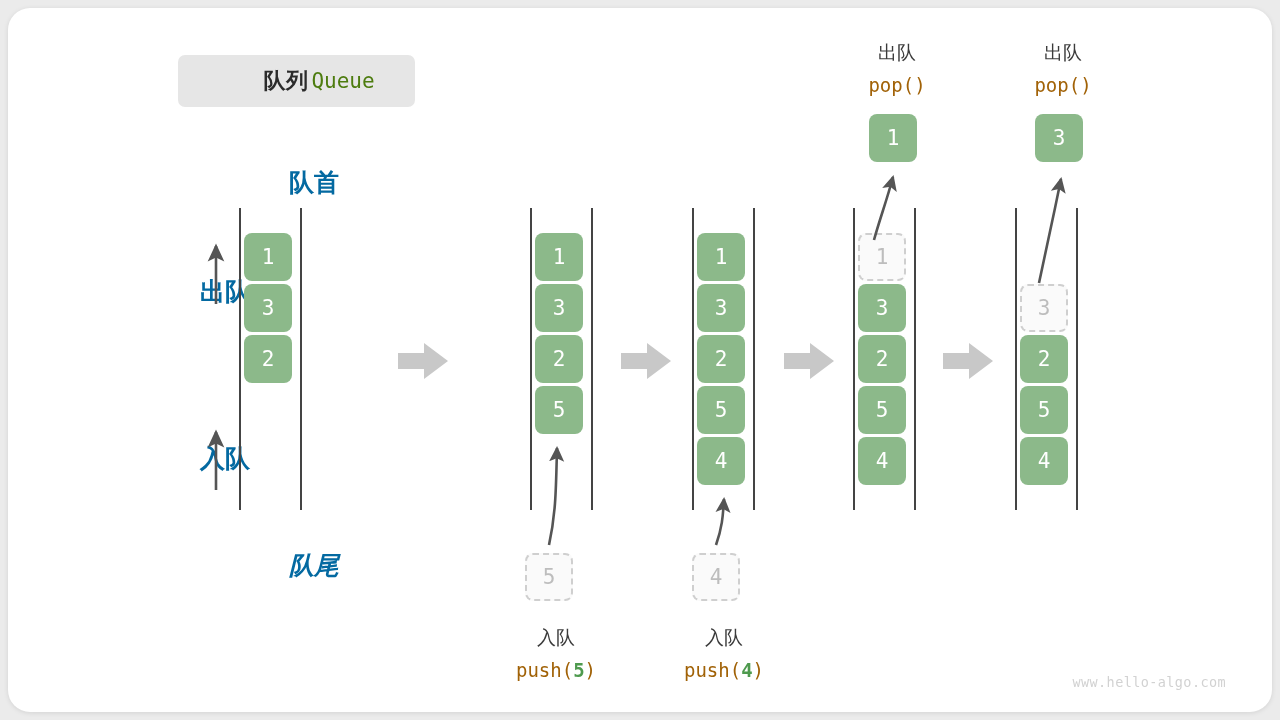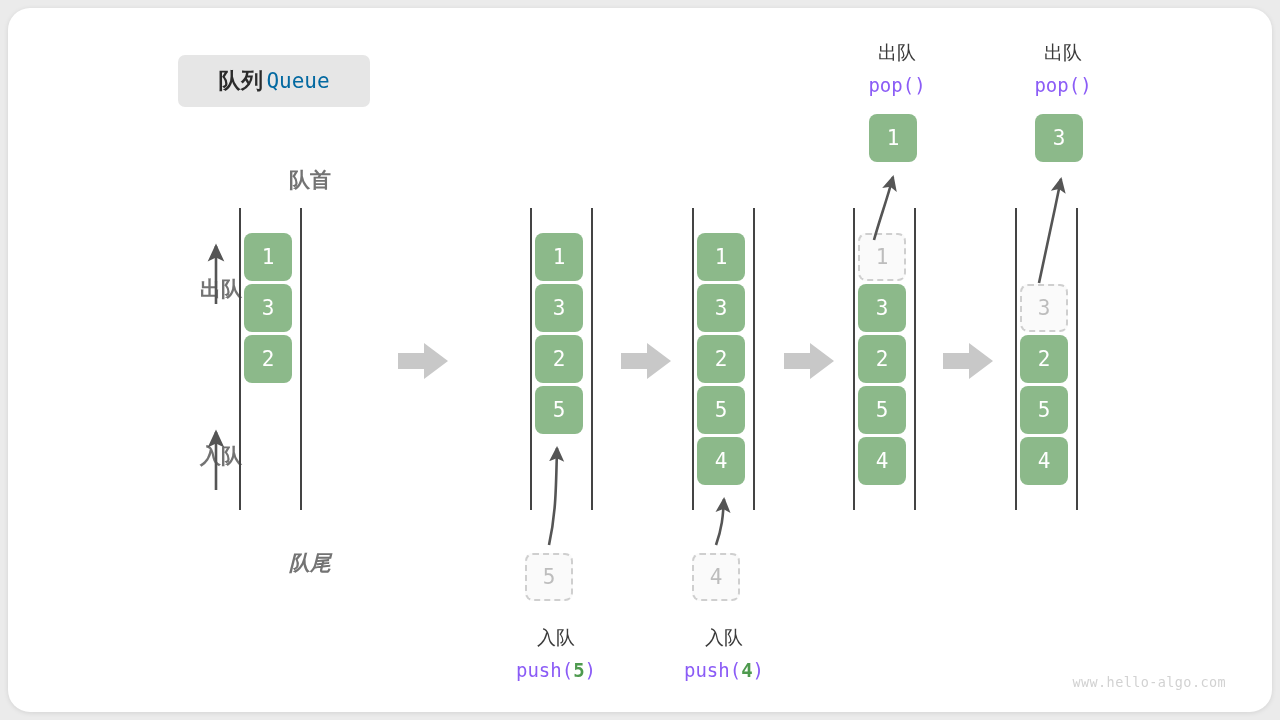--- a/index.html
+++ b/index.html
@@ -31,54 +31,55 @@
     left: 170px;
     top: 47px;
     width: 192px;
     height: 52px;
     background: #e6e6e6;
     border-radius: 7px;
     display: flex;
     align-items: center;
     justify-content: center;
     gap: 3px;
+    padding-left: 45px;
   }
   #title-badge .cn {
     font-size: 22px;
     font-weight: bold;
     color: #2b2b2b;
     letter-spacing: 0.5px;
   }
   #title-badge .en {
     font-family: "DejaVu Sans Mono", monospace;
     font-size: 21px;
+    color: #4d7c0f;
+  }
+
+  
+  .cap-cn {
+    position: absolute;
+    font-size: 25px;
+    font-weight: bold;
     color: #0369a1;
-  }
-
-  
-  .cap-cn {
-    position: absolute;
-    font-size: 21px;
-    font-weight: bold;
-    color: #737373;
     white-space: nowrap;
     padding-left: 45px;
   }
   .op-label {
     position: absolute;
     font-size: 19px;
     color: #3b3b3b;
     white-space: nowrap;
     text-align: center;
     line-height: 1.75;
   }
   .op-label .code {
     font-family: "DejaVu Sans Mono", monospace;
     font-size: 19px;
-    color: #8b5cf6;
+    color: #a16207;
   }
   .op-label .num {
     font-family: "DejaVu Sans Mono", monospace;
     font-size: 19px;
     color: #4e9a4e;
     font-weight: bold;
   }
 
   
   .rail {

